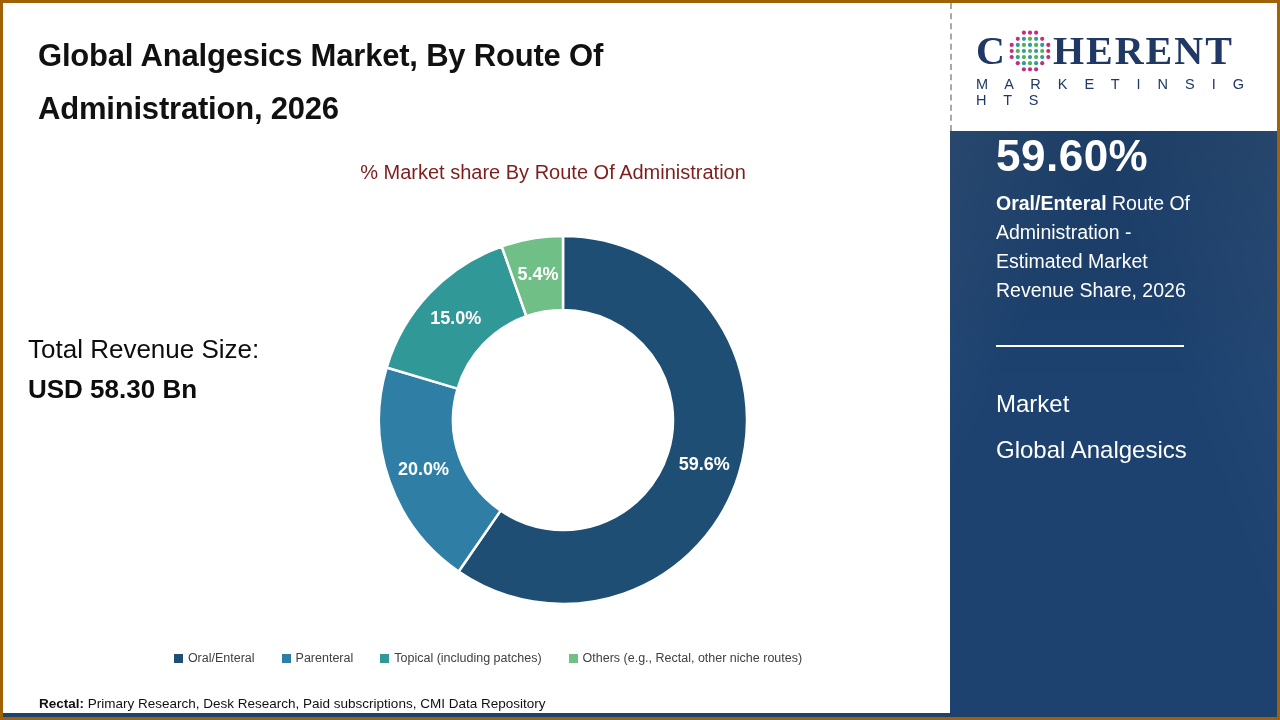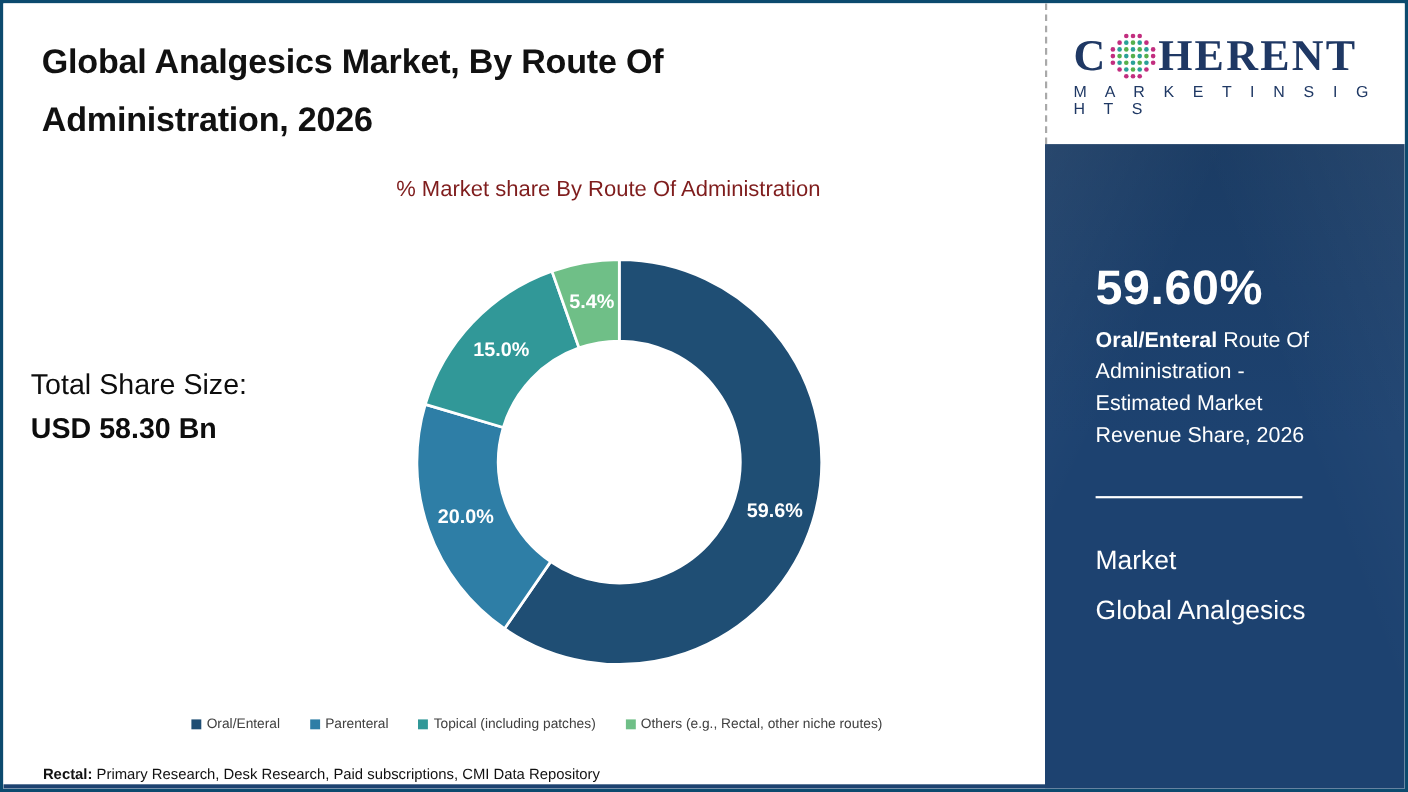--- a/index.html
+++ b/index.html
@@ -3,21 +3,21 @@
 <meta charset="utf-8">
 <style>
   * { margin:0; padding:0; box-sizing:border-box; }
   html,body { background:#ffffff; }
   body { font-family:"Liberation Sans", sans-serif; }
 
   .slide {
     position:relative;
     width:1280px; height:720px;
     background:#ffffff;
-    border:3px solid #0c4a6e;
+    border:3px solid #a16207;
     overflow:hidden;
   }
 
   
   .main { position:absolute; left:0; top:0; width:947px; height:714px; background:#fff; }
 
   .page-title {
     position:absolute; left:35px; top:26px; width:740px;
     font-size:31px; font-weight:bold; color:#111111; line-height:53px;
     letter-spacing:-0.2px;
@@ -72,39 +72,39 @@
 
   .panel {
     width:100%; height:586px;
     background:
       linear-gradient(115deg, rgba(255,255,255,0.06) 0%, rgba(255,255,255,0) 28%),
       linear-gradient(250deg, rgba(255,255,255,0.05) 0%, rgba(255,255,255,0) 35%),
       linear-gradient(180deg, #1b3c64 0%, #1d4270 45%, #1d4270 100%);
     padding:0 24px 0 46px;
     color:#ffffff;
   }
-  .stat-value { padding-top:106px; font-size:44px; font-weight:bold; letter-spacing:0.5px; }
+  .stat-value { font-size:44px; font-weight:bold; letter-spacing:0.5px; }
   .stat-desc { margin-top:8px; width:222px; font-size:19.5px; line-height:29px; }
   .stat-desc .bold { font-weight:bold; }
   .panel-divider { margin-top:40px; width:188px; height:2px; background:#ffffff; }
   .market-name { margin-top:34px; font-size:24px; line-height:46px; font-weight:400; }
 </style>
 </head>
 <body>
 
 <div class="slide">
 
   <div class="main">
 
     <h1 class="page-title">Global Analgesics Market, By Route Of Administration, 2026</h1>
 
     <div class="chart-subtitle">% Market share By Route Of Administration</div>
 
     <div class="total-size">
-      <div class="ts-label">Total Share Size:</div>
+      <div class="ts-label">Total Revenue Size:</div>
       <div class="ts-value">USD 58.30 Bn</div>
     </div>
 
     <div class="donut-wrap">
       <svg id="donut-svg" width="384" height="384" viewBox="0 0 384 384">
           <path d="M 192 8 A 184 184 0 1 1 87.62251336067685 343.52999796363065 L 129.6004155960568 282.58858573912704 A 110 110 0 1 0 192 82 Z" fill="#1f4e74" stroke="#ffffff" stroke-width="2.5" stroke-linejoin="round"></path>
           <text x="333.31995262250314" y="241.96215407340117" text-anchor="middle" class="seg-label">59.6%</text>
           <path d="M 87.62251336067685 343.52999796363065 A 184 184 0 0 1 15.631990820802827 139.55645570552446 L 86.56260320808865 160.64788112830266 A 110 110 0 0 0 129.6004155960568 282.58858573912704 Z" fill="#2e7ea6" stroke="#ffffff" stroke-width="2.5" stroke-linejoin="round"></path>
           <text x="52.43740068785607" y="247.25729258940208" text-anchor="middle" class="seg-label">20.0%</text>
           <path d="M 15.631990820802827 139.55645570552446 A 184 184 0 0 1 130.76120380777039 18.48974139571297 L 155.38985010247143 88.27104105178492 A 110 110 0 0 0 86.56260320808865 160.64788112830266 Z" fill="#319898" stroke="#ffffff" stroke-width="2.5" stroke-linejoin="round"></path>

